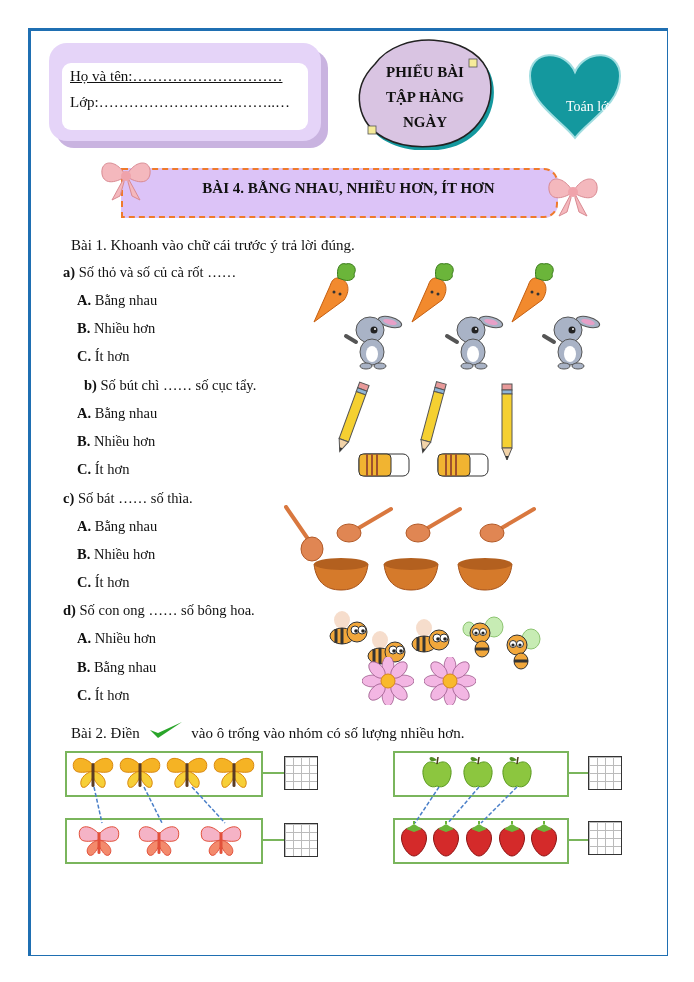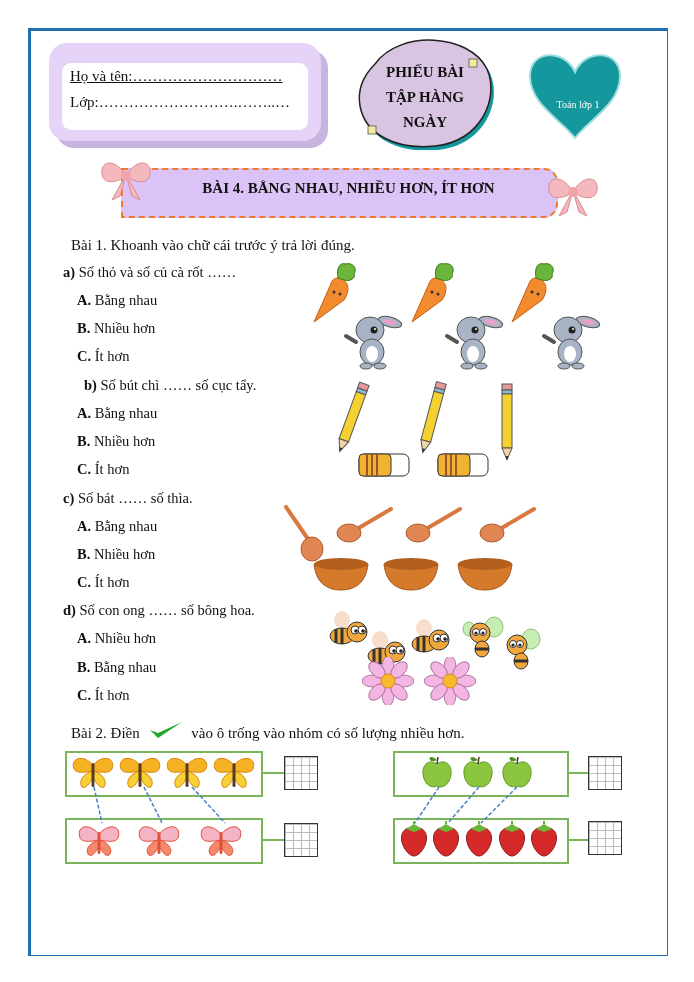--- a/index.html
+++ b/index.html
@@ -9,21 +9,21 @@
   
   .namebox-shadow{position:absolute;left:56px;top:50px;width:272px;height:98px;background:#c9b3e0;border-radius:18px;}
   .namebox{position:absolute;left:49px;top:43px;width:272px;height:98px;background:#e5d4f8;border-radius:18px;}
   .namebox-inner{position:absolute;left:62px;top:63px;width:246px;height:67px;background:#fff;border-radius:9px;}
   .nb-line{position:absolute;left:70px;font-size:15px;}
   
   .blob{position:absolute;left:355px;top:34px;width:140px;height:116px;}
   .blob-text{position:absolute;left:355px;top:60px;width:140px;text-align:center;font-weight:bold;font-size:15px;line-height:25px;}
   
   .heart{position:absolute;left:525px;top:44px;width:100px;height:96px;}
-  .heart-text{position:absolute;left:530px;top:99px;width:96px;text-align:center;color:#fff;font-size:10px;}
+  .heart-text{position:absolute;left:530px;top:99px;width:96px;text-align:right;color:#fff;font-size:14px;}
   
   .banner{position:absolute;left:121px;top:168px;width:433px;height:46px;background:#dcc3f7;border:2px dashed #ef7a2b;border-radius:0 14px 14px 0;}
   .banner-text{position:absolute;left:130px;top:180px;width:437px;text-align:center;font-weight:bold;font-size:15px;}
   .bow{position:absolute;width:56px;height:46px;}
   
   .q-title{position:absolute;left:71px;font-weight:normal;font-size:15px;}
   .q{position:absolute;left:63px;font-size:14.5px;}
   .opt{position:absolute;left:77px;font-size:14.5px;}
   b{font-weight:bold;}
   .pic{position:absolute;}

